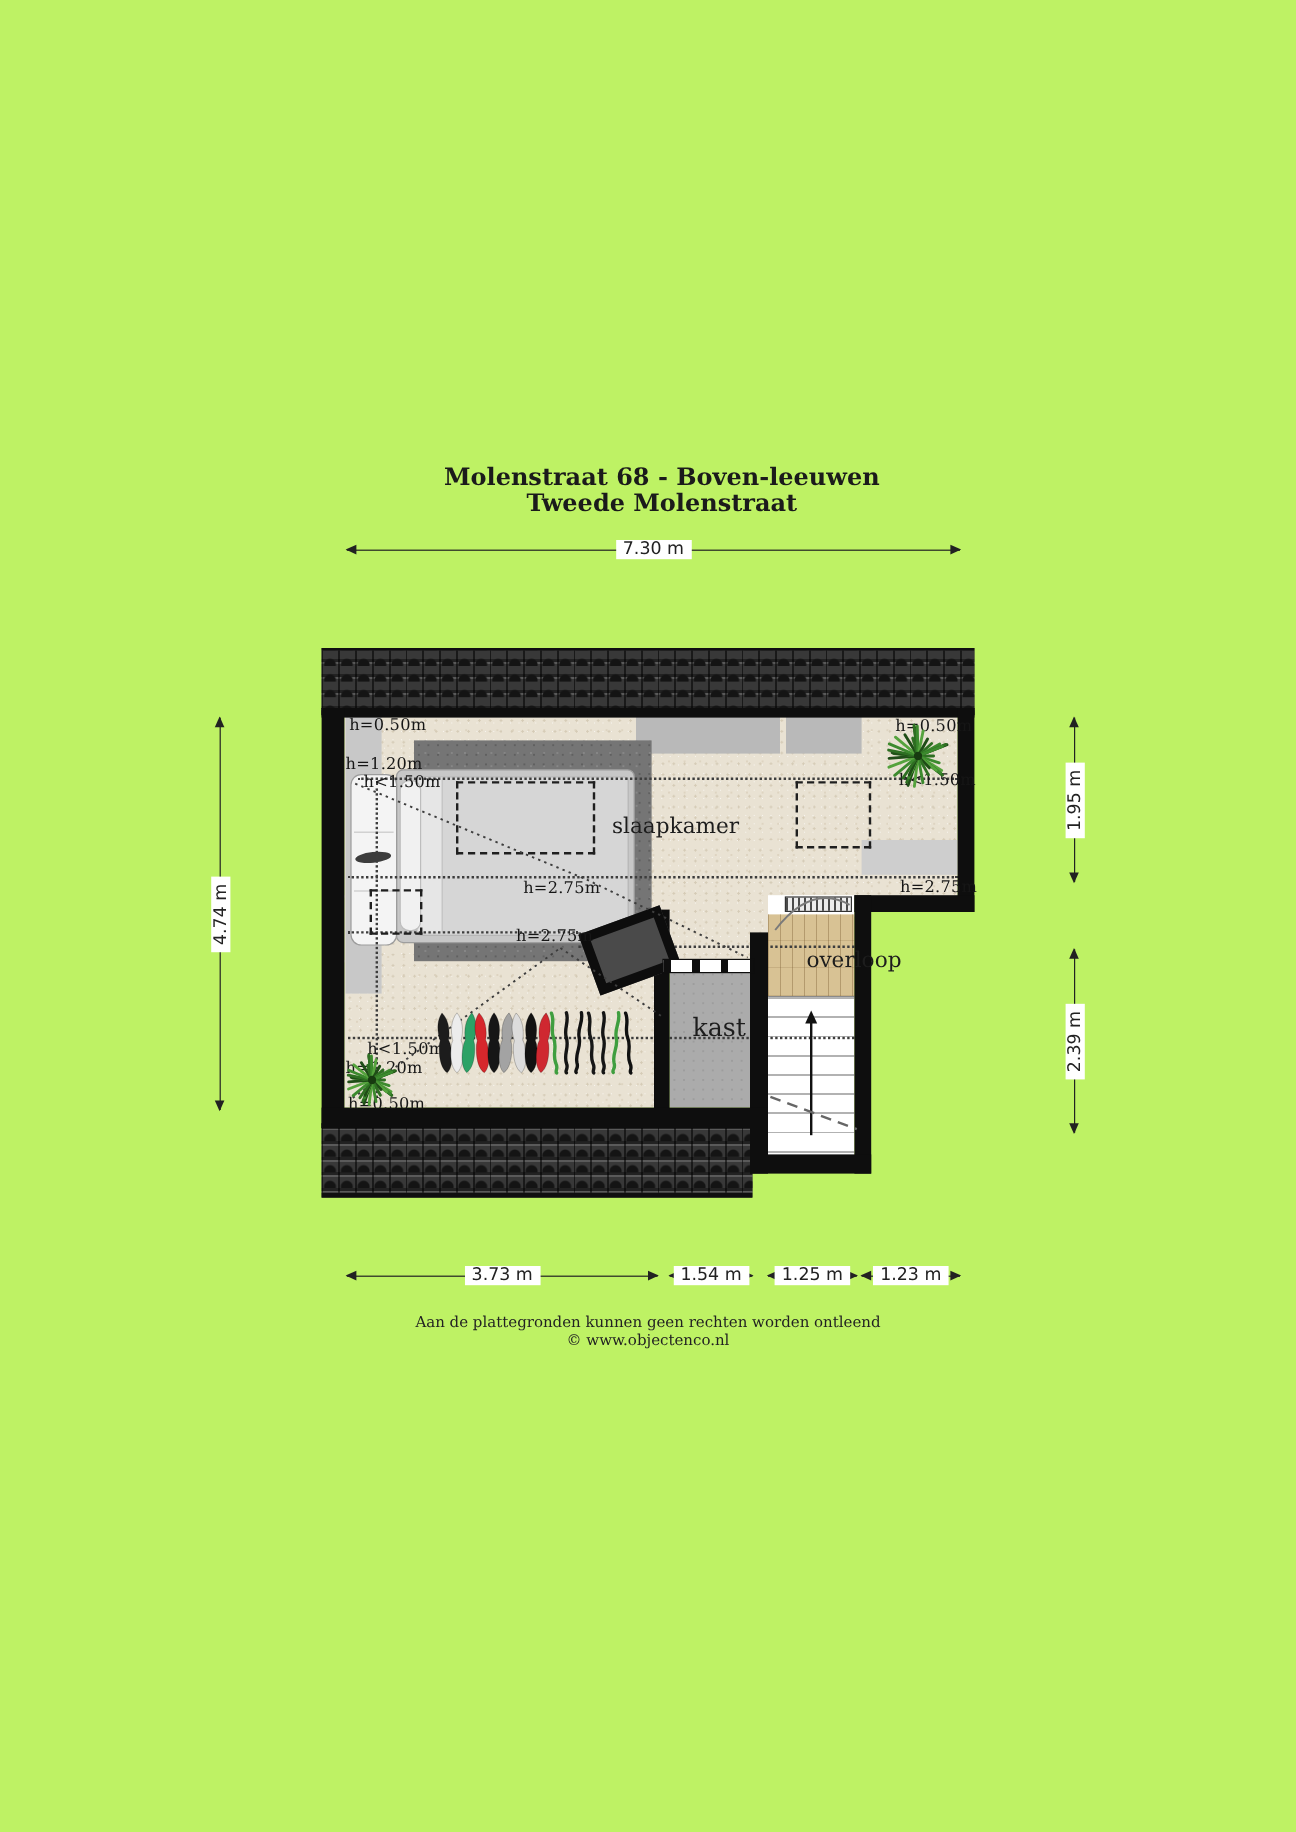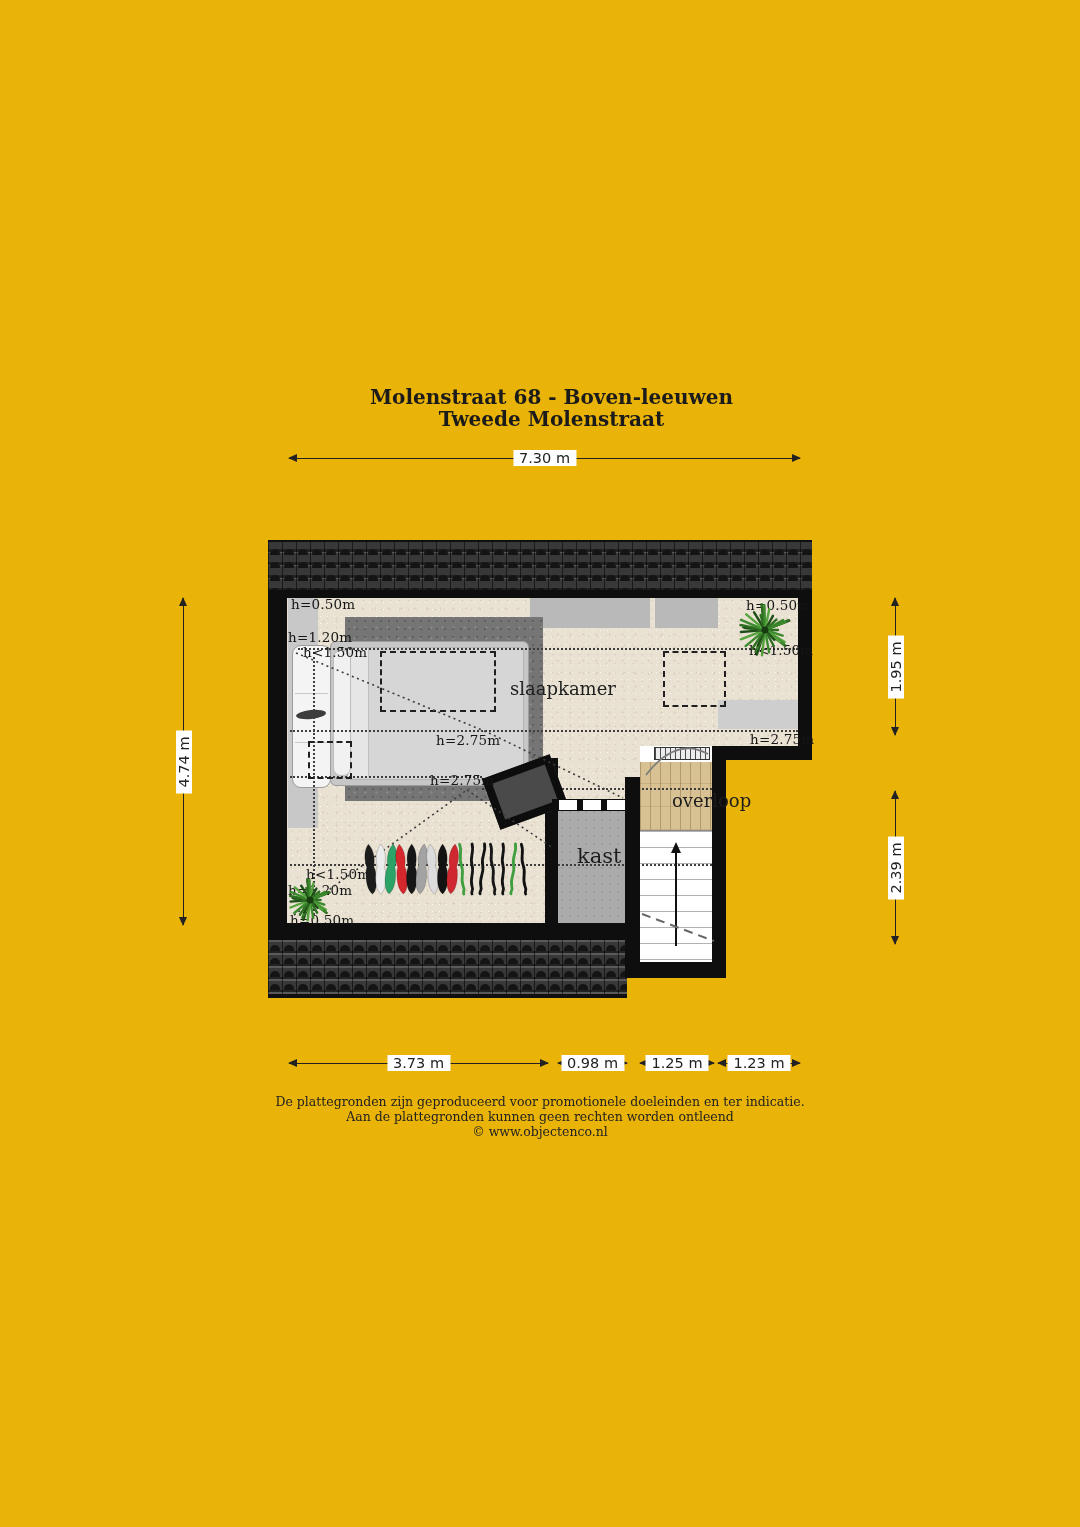--- a/index.html
+++ b/index.html
@@ -1,16 +1,16 @@
 <!DOCTYPE html>
 <html><head>
 <meta charset="utf-8">
 <style>
   html,body{margin:0;padding:0;background:#fff;}
-  .page{position:relative;width:1080px;height:1527px;background:#eab308;overflow:hidden;
+  .page{position:relative;width:1080px;height:1527px;background:#bef264;overflow:hidden;
         font-family:"DejaVu Serif",serif;color:#1a1a1a;}
   .abs{position:absolute;}
 
   
   .title{left:268px;top:386px;width:567px;text-align:center;font-weight:bold;
          font-size:20px;line-height:22px;color:#1b1b1b;}
   .footer{left:0;top:1094px;width:1080px;text-align:center;font-size:12.5px;line-height:15px;color:#222;}
 
   
   .dim{position:absolute;}
@@ -120,21 +120,21 @@
   <div class="dim dim-h" style="left:289px;top:1056px;width:259px;height:14px">
     <span class="dline"></span>
     <span class="ah ah-l"></span>
     <span class="ah ah-r"></span>
     <span class="dlabel">3.73 m</span>
   </div>
   <div class="dim dim-h" style="left:558px;top:1056px;width:69px;height:14px">
     <span class="dline"></span>
     <span class="ah ah-l"></span>
     <span class="ah ah-r"></span>
-    <span class="dlabel">0.98 m</span>
+    <span class="dlabel">1.54 m</span>
   </div>
   <div class="dim dim-h" style="left:640px;top:1056px;width:74px;height:14px">
     <span class="dline"></span>
     <span class="ah ah-l"></span>
     <span class="ah ah-r"></span>
     <span class="dlabel">1.25 m</span>
   </div>
   <div class="dim dim-h" style="left:718px;top:1056px;width:82px;height:14px">
     <span class="dline"></span>
     <span class="ah ah-l"></span>
@@ -361,17 +361,16 @@
         <g transform="translate(510.20000000000005,843) rotate(5 5 26)">
           <path d="M3,1 C5.5,9 0.5,14 3,22 C5.5,30 0.5,35 3,43 C5,48 1.5,49 3,51" fill="none" stroke="#3f9e3f" stroke-width="2.8" stroke-linecap="round"></path>
         </g>
         <g transform="translate(520.5,843) rotate(-5 5 26)">
           <path d="M3,1 C5.5,9 0.5,14 3,22 C5.5,30 0.5,35 3,43 C5,48 1.5,49 3,51" fill="none" stroke="#101010" stroke-width="2.8" stroke-linecap="round"></path>
         </g>
       </g>
   </svg>
 
   <div class="abs footer">
-    <div>De plattegronden zijn geproduceerd voor promotionele doeleinden en ter indicatie.</div>
     <div>Aan de plattegronden kunnen geen rechten worden ontleend</div>
     <div>© www.objectenco.nl</div>
   </div>
 </div>
 
 </body></html>

